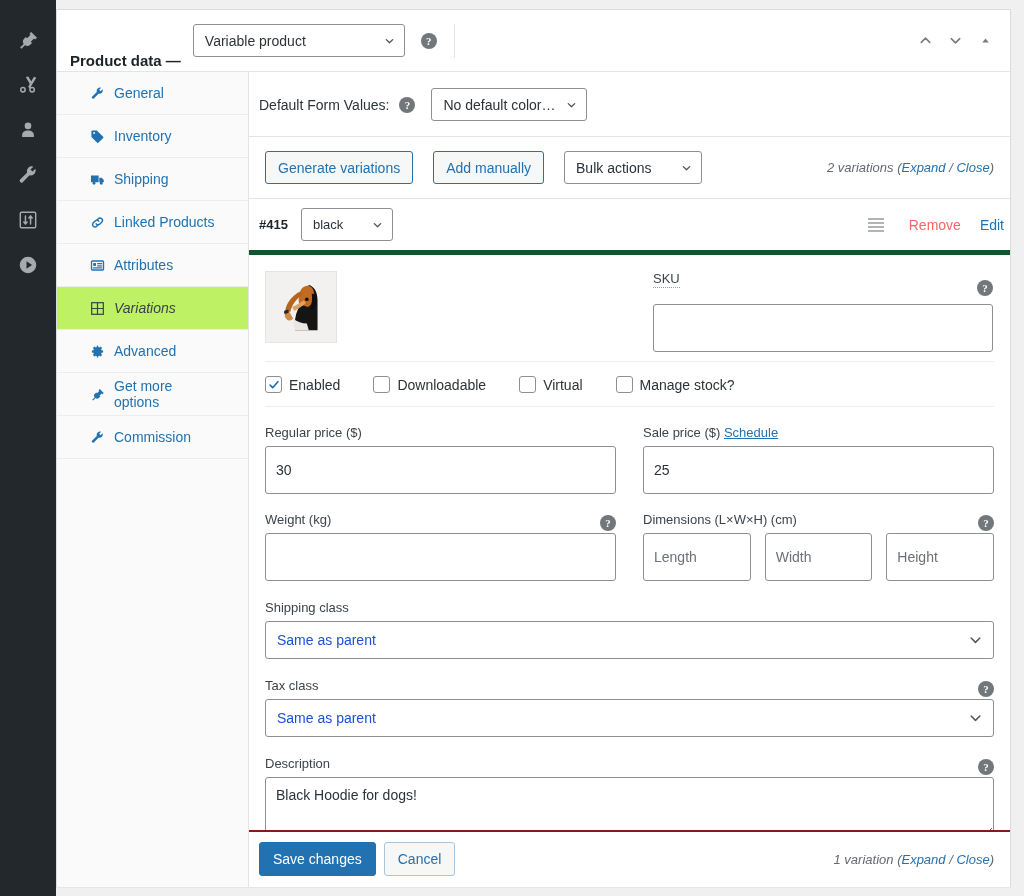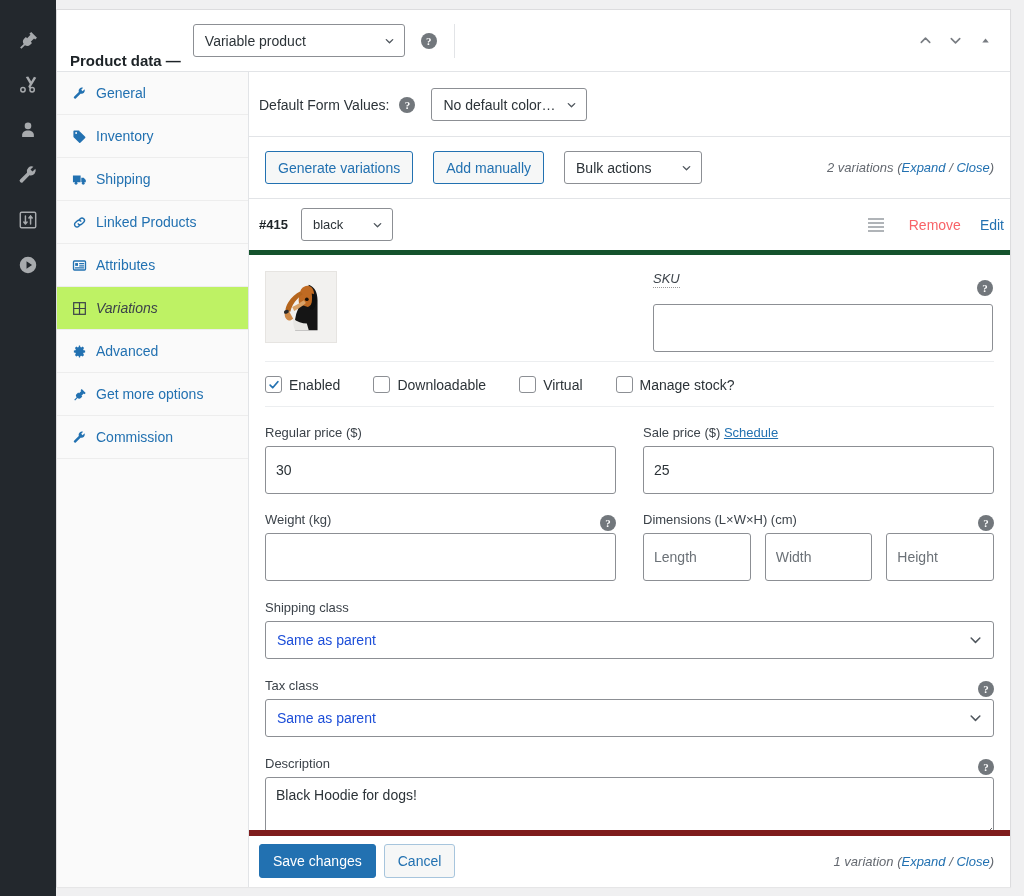--- a/index.html
+++ b/index.html
@@ -77,21 +77,21 @@
   
   #panel-body { display:flex; height:815px; }
 
   
   #tabs {
     width:192px; flex:none;
     background:#fafafa; border-right:1px solid #e2e4e7;
   }
   .tab {
     display:flex; align-items:center; gap:9px;
-    height:43px; padding:0 14px;
+    height:43px; padding:0 32px;
     border-bottom:1px solid #ededed;
     color:#2271b1; font-size:14px; cursor:pointer;
   }
   .tab .tab-ico { width:16px; height:16px; color:#2271b1; display:flex; align-items:center; justify-content:center; flex:none; }
   .tab.active { background:#bef264; color:#3c434a;font-style:italic; }
   .tab.active .tab-ico { color:#3c434a; }
 
   
   #content { flex:1; background:#fff; position:relative; }
 
@@ -184,21 +184,21 @@
 
   textarea.ta {
     width:100%; height:60px; border:1px solid #8c8f94; border-radius:3px;
     padding:8px 10px; font-size:14px; color:#2c3338; resize:vertical;
     font-family:"Liberation Sans", sans-serif; line-height:1.4;
   }
 
   
   #panel-footer {
     position:absolute; left:192px; right:0; bottom:0;
-    height:56px; border-top:6px solid #7f1d1d; background:#fff;
+    height:56px; border-top:2px solid #7f1d1d; background:#fff;
     display:flex; align-items:center; padding:0 16px 0 10px; gap:8px;
   }
   .btn-primary {
     height:34px; padding:0 13px; background:#2271b1; border:1px solid #2271b1;
     border-radius:3px; color:#fff; font-size:14px; display:flex; align-items:center;
     font-family:"Liberation Sans", sans-serif; cursor:pointer;
   }
   .btn-cancel {
     height:34px; padding:0 13px; background:#f6f7f7; border:1px solid #a7c5dd;
     border-radius:3px; color:#2271b1; font-size:14px; display:flex; align-items:center;
@@ -430,21 +430,21 @@
               <path d="M20 40c-1 2-1 5 0 7 1 2 3 3 5 3l3-2-4-7z" fill="#cf8a48"></path>
               <ellipse cx="21" cy="41" rx="2.6" ry="1.9" fill="#2a2a2a" transform="rotate(-18 21 41)"></ellipse>
               <circle cx="42" cy="28" r="1.9" fill="#1a1008"></circle>
               <path d="M47 22c3 0 5 3 5 7s-2 8-4 10l-3-1c2-4 3-11 2-16z" fill="#0f0f0f"></path>
               <path d="M28 48c4 3 9 5 14 5l2 7H30c-2-4-2-8-2-12z" fill="#e8e7e4"></path>
               <path d="M41 32c-3 3-8 6-12 8l-2-4c4-2 9-5 12-7z" fill="#d9a268"></path>
             </svg>
           </div>
           <div class="sku-col">
             <div class="label-line">
-              <span class="fld-label" style="margin-bottom:18px;font-style:italic;"><span class="dotted">SKU</span></span>
+              <span class="fld-label" style="margin-bottom:18px;"><span class="dotted">SKU</span></span>
               <span class="help-tip">?</span>
             </div>
             <input class="txt" type="text" value="" style="">
           </div>
         </div>
 
         <div class="check-row">
           <label class="chk">
             <span class="box checked">
               <svg viewBox="0 0 14 14" width="12" height="12" fill="none" stroke="#2271b1" stroke-width="2">

